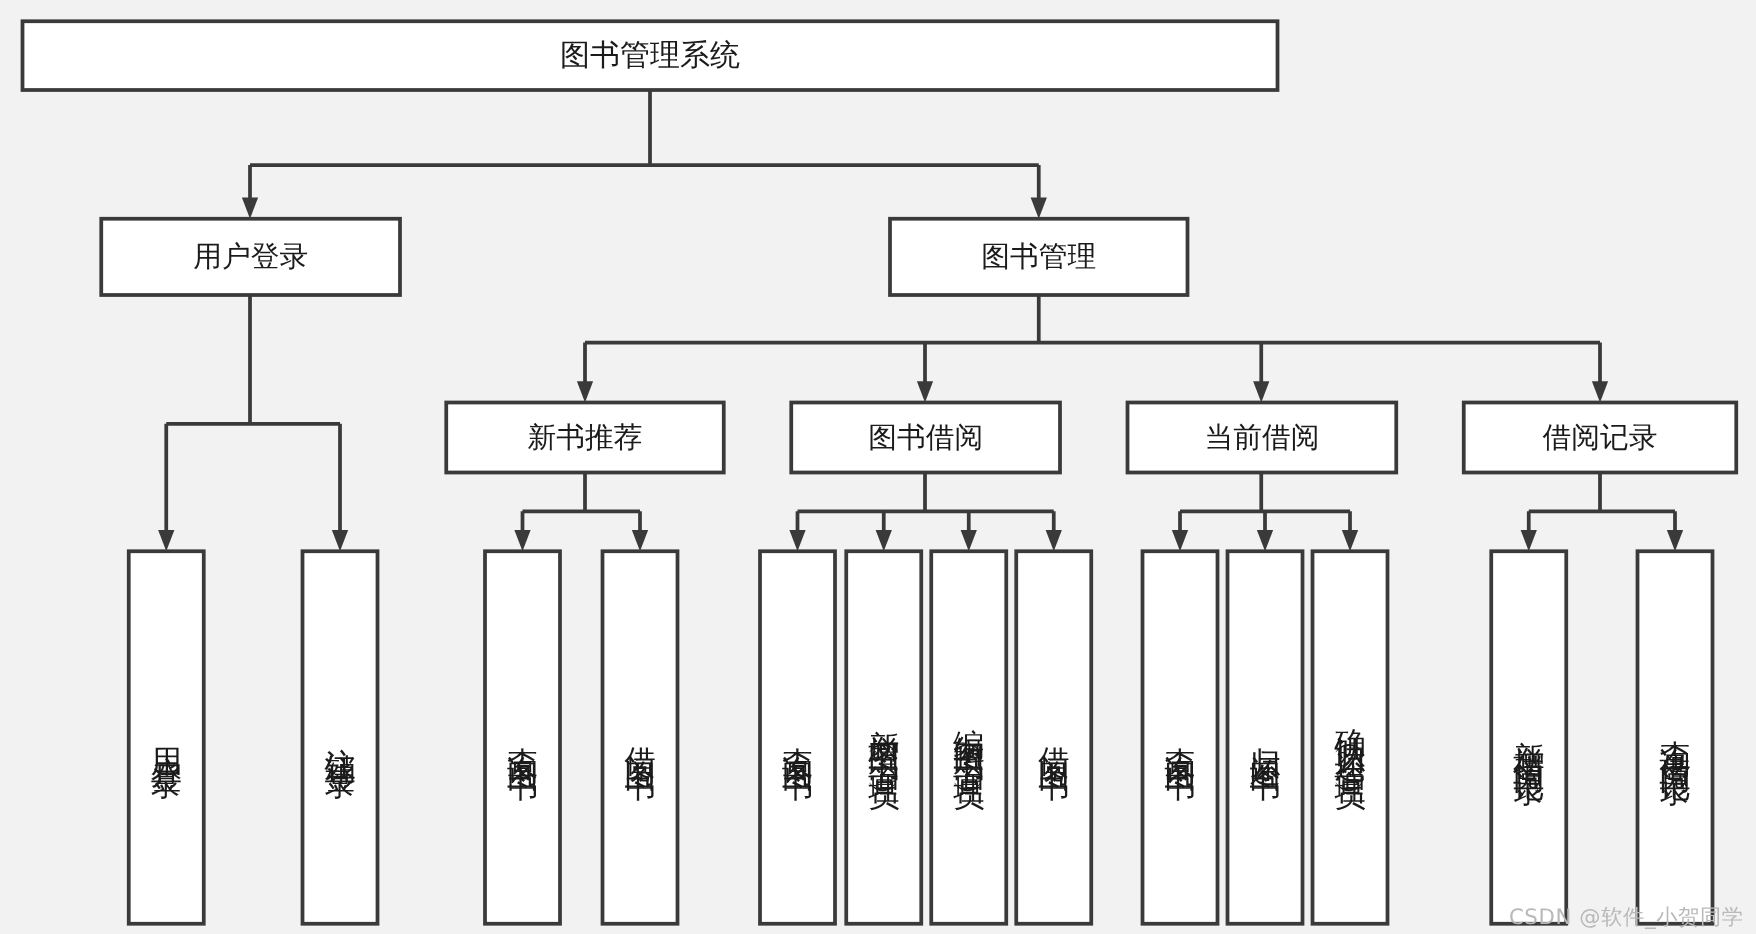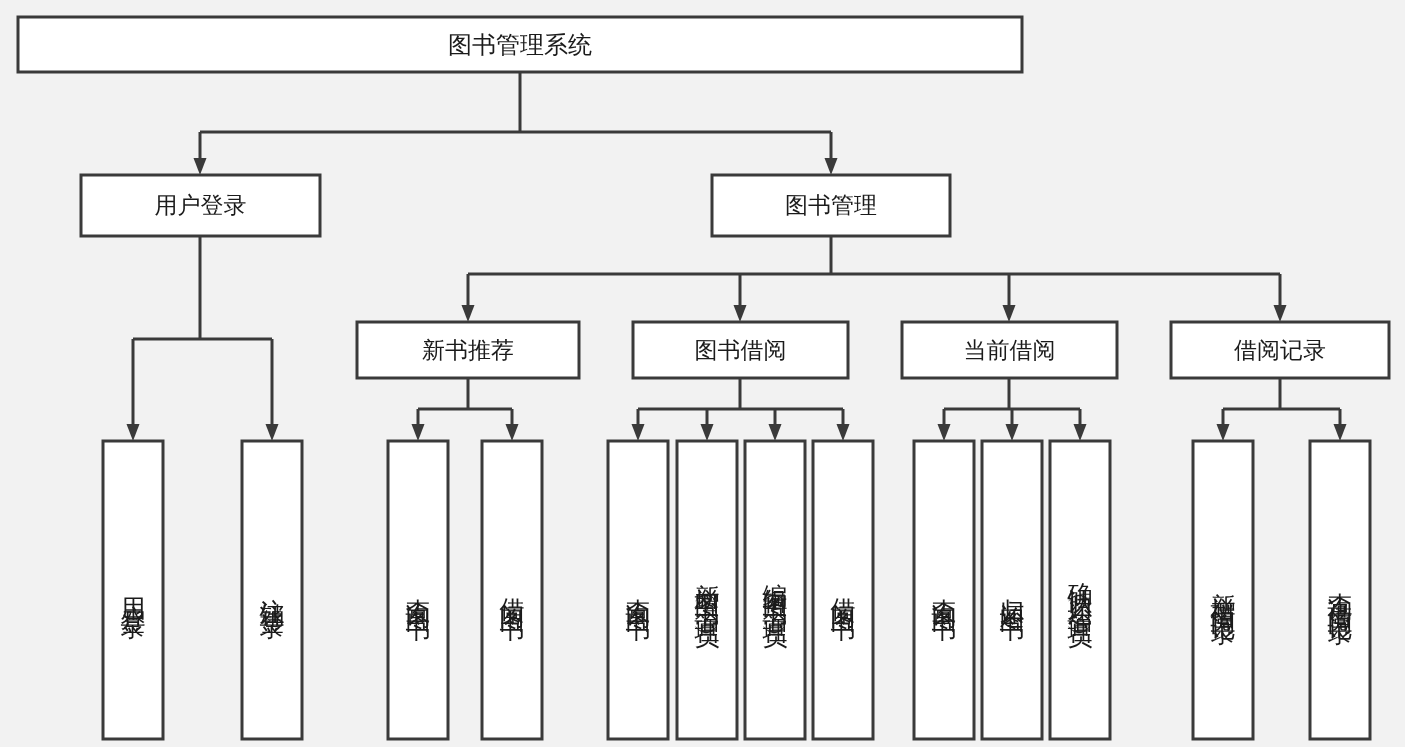--- a/index.html
+++ b/index.html
@@ -212,13 +212,14 @@
       <div class="leaf-label-wrap" style="left: 1050px; top: 437px; width: 60px; height: 298px;">
         <span class="leaf-label">确认归还（管理员）</span>
       </div>
       <div class="leaf-label-wrap" style="left: 1193px; top: 437px; width: 60px; height: 298px;">
         <span class="leaf-label">新增借阅记录</span>
       </div>
       <div class="leaf-label-wrap" style="left: 1310px; top: 437px; width: 60px; height: 298px;">
         <span class="leaf-label">查询借阅记录</span>
       </div>
     </div>
+  <div class="watermark">CSDN @软件_小贺同学</div>
 </div>
 
 </body></html>

